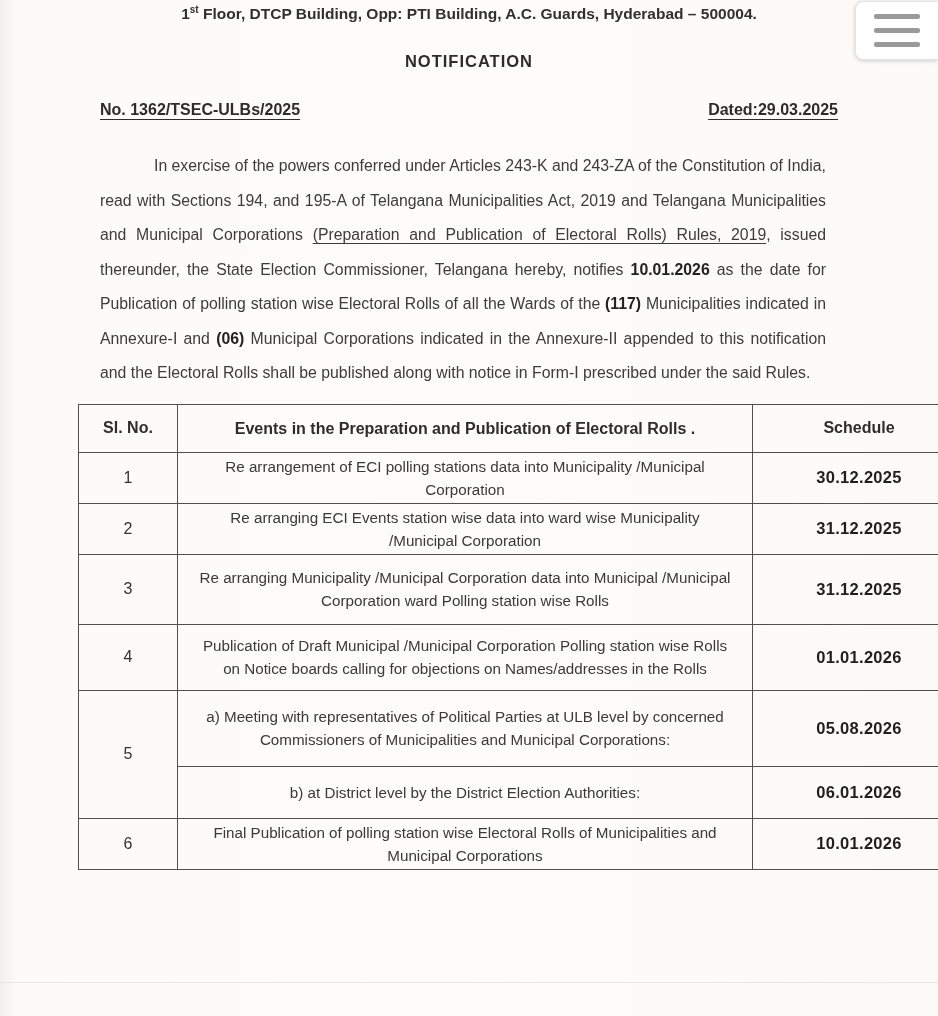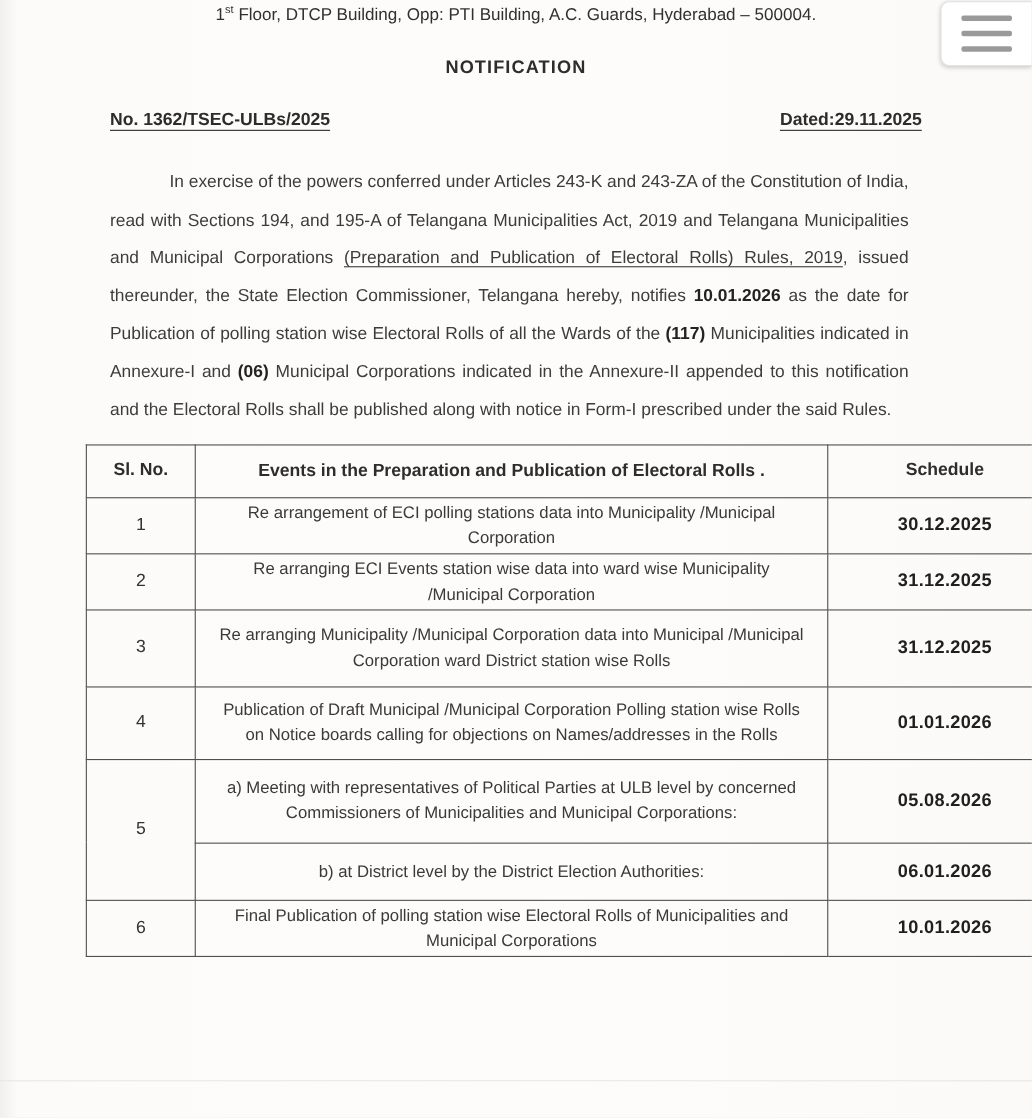--- a/index.html
+++ b/index.html
@@ -26,21 +26,21 @@
   }
   .hamburger{display:flex;flex-direction:column;gap:9px;}
   .hamburger .bar{width:46px;height:5px;background:#9a9a9a;border-radius:2px;}
   
   .commission{
     text-align:center;margin:0 60px;padding-top:44px;
     font-size:17.5px;font-weight:bold;color:#2e2e2e;letter-spacing:0.4px;
   }
   .address{
     text-align:center;margin:5px 40px 0 40px;
-    font-size:15.5px;font-weight:normal;color:#303030;
+    font-size:15.5px;font-weight:bold;color:#303030;
   }
   .address sup{font-size:10px;vertical-align:super;line-height:0;}
   .notif-title{
     text-align:center;margin-top:29px;
     font-size:16.5px;font-weight:bold;color:#2d2d2d;letter-spacing:1px;
   }
   .ref-row{
     display:flex;justify-content:space-between;
     margin:30px 100px 0 100px;
     font-size:16px;font-weight:bold;color:#2c2c2c;
@@ -77,21 +77,21 @@
 
 <div class="page">
 
 
   <div class="address"><span>1</span><sup>st</sup><span> Floor, DTCP Building, Opp: PTI Building, A.C. Guards,  Hyderabad – 500004.</span></div>
 
   <div class="notif-title">NOTIFICATION</div>
 
   <div class="ref-row">
     <span class="u">No. 1362/TSEC-ULBs/2025</span>
-    <span class="u">Dated:29.11.2025</span>
+    <span class="u">Dated:29.03.2025</span>
   </div>
 
   <div class="para"><span class="seg-normal">In exercise of the powers conferred under Articles 243-K and 243-ZA of the Constitution of India, read with Sections 194, and 195-A of Telangana Municipalities Act, 2019 and Telangana Municipalities and Municipal Corporations </span><span class="seg-underline">(Preparation and Publication of Electoral Rolls) Rules, 2019</span><span class="seg-normal">, issued thereunder, the State Election Commissioner, Telangana hereby, notifies </span><span class="seg-bold">10.01.2026</span><span class="seg-normal"> as the date for Publication of polling station wise Electoral Rolls of all the Wards of the </span><span class="seg-bold">(117)</span><span class="seg-normal"> Municipalities indicated in Annexure-I and </span><span class="seg-bold">(06)</span><span class="seg-normal"> Municipal Corporations indicated in the Annexure-II appended to this notification and the Electoral Rolls shall be published along with notice in Form-I prescribed under the said Rules.</span></div>
 
   <table class="sched">
     <thead>
       <tr class="hdr">
         <th class="h-sl">Sl. No.</th>
         <th class="h-events">Events in the Preparation and Publication of Electoral Rolls .</th>
         <th class="h-schedule">Schedule</th>
@@ -103,21 +103,21 @@
           <td class="c-events">Re arrangement of ECI polling stations data into Municipality /Municipal Corporation</td>
           <td class="c-schedule">30.12.2025</td>
         </tr>
         <tr class="r-2">
           <td class="c-sl">2</td>
           <td class="c-events">Re arranging ECI Events station wise data into ward wise Municipality /Municipal Corporation</td>
           <td class="c-schedule">31.12.2025</td>
         </tr>
         <tr class="r-3">
           <td class="c-sl">3</td>
-          <td class="c-events">Re arranging Municipality /Municipal Corporation data into Municipal /Municipal Corporation ward District station wise Rolls</td>
+          <td class="c-events">Re arranging Municipality /Municipal Corporation data into Municipal /Municipal Corporation ward Polling station wise Rolls</td>
           <td class="c-schedule">31.12.2025</td>
         </tr>
         <tr class="r-4">
           <td class="c-sl">4</td>
           <td class="c-events">Publication of Draft Municipal /Municipal Corporation Polling station wise Rolls on Notice boards calling for objections on Names/addresses in the Rolls</td>
           <td class="c-schedule">01.01.2026</td>
         </tr>
         <tr class="r-5">
           <td class="c-sl" rowspan="2">5</td>
           <td class="c-events">a) Meeting with representatives of Political Parties at ULB level by concerned Commissioners of Municipalities and Municipal Corporations:</td>

